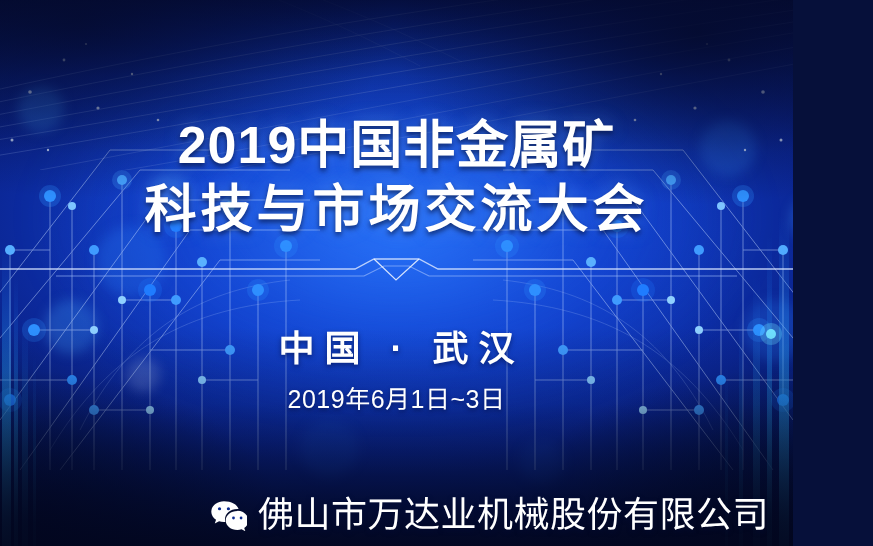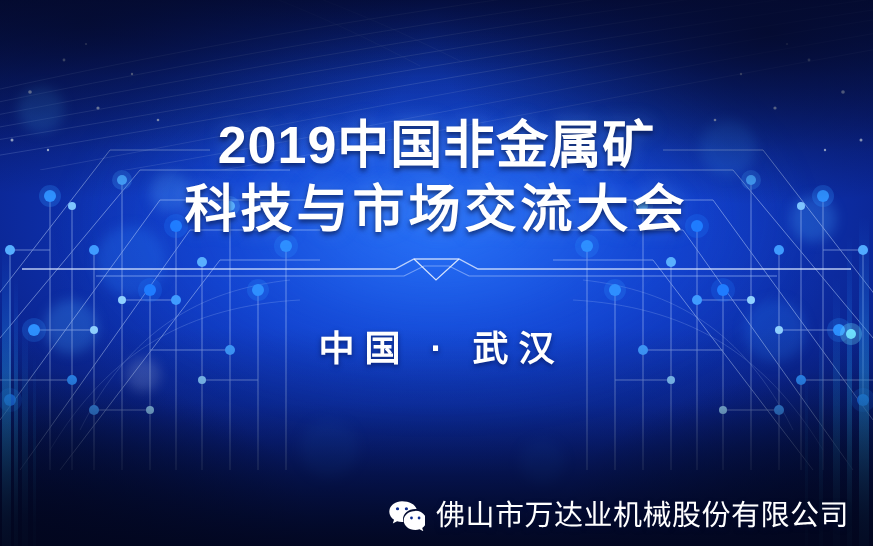--- a/index.html
+++ b/index.html
@@ -6,21 +6,21 @@
   * { margin:0; padding:0; box-sizing:border-box; }
   html, body {
     width:873px; height:546px;
     background:#06103a;
     font-family:"Liberation Sans","DejaVu Sans",sans-serif;
     overflow:hidden;
   }
 
   #poster {
     position:relative;
-    width:873px; height:546px;
+    width:793px; height:546px;
     overflow:hidden;
     background:
       radial-gradient(ellipse 60% 55% at 50% 46%, rgba(30,110,255,0.55) 0%, rgba(18,70,220,0.25) 45%, rgba(10,40,150,0) 75%),
       radial-gradient(ellipse 85% 70% at 50% 40%, #1448dd 0%, #0f39c0 35%, #0b2694 62%, #071a64 82%, #05113f 100%),
       linear-gradient(180deg, #0c1f6e 0%, #0e2f9e 18%, #1243cf 42%, #0f3cb4 62%, #091f72 82%, #050e33 100%);
   }
 
   
   .layer { position:absolute; inset:0; pointer-events:none; }
 
@@ -112,21 +112,21 @@
 
   
   .wechat-bar {
     position:absolute;
     right:24px; bottom:14px;
     display:flex; align-items:center; gap:11px;
   }
   .wechat-icon { width:37px; height:31px; flex:none; }
   .company-name {
     color:#ffffff;
-    font-size:29px;
+    font-size:36px;
     line-height:34px;
     font-weight:400;
     letter-spacing:0.5px;
     white-space:nowrap;
     text-shadow:0 2px 5px rgba(2,10,50,0.7);
     font-family:Liberation Serif, serif;
   }
 </style>
 </head>
 <body>
@@ -365,20 +365,21 @@
       <g fill="none" stroke="#a8c4ff" stroke-width="1.1" opacity="0.6">
         <path d="M 96 21 L 404 21 L 424 11 L 449 11 L 469 21 L 777 21"></path>
       </g>
       <g fill="none" stroke="#eaf2ff" stroke-width="1.2" opacity="0.9">
         <path d="M 414 4 L 436 25 L 459 4"></path>
       </g>
     </svg>
 
     <div class="location">中国 · 武汉</div>
 
+    <div class="date">2019年6月1日~3日</div>
 
     <div class="wechat-bar">
       <svg class="wechat-icon" viewBox="0 0 40 33">
         <g fill="#ffffff">
           <path d="M15.1 1.2C7.5 1.2 1.4 6.2 1.4 12.4c0 3.5 2 6.6 5.1 8.7l-1.3 4 4.6-2.3c1.6.5 3.3.8 5.3.8.5 0 1 0 1.5-.1-.3-.9-.4-1.9-.4-2.9 0-6.1 5.9-11.1 13.3-11.1.5 0 .9 0 1.4.1C29.6 4.8 23 1.2 15.1 1.2z"></path>
           <path d="M29.6 11.5c-7 0-12.6 4.6-12.6 10.3 0 5.7 5.6 10.3 12.6 10.3 1.6 0 3.1-.2 4.5-.7l4.1 2.1-1.2-3.5c2.8-1.9 4.6-4.8 4.6-8.2 0-5.7-5.7-10.3-12-10.3z"></path>
         </g>
         <g fill="#0b2a8f">
           <circle cx="10.3" cy="9.2" r="1.75"></circle>
           <circle cx="19.9" cy="9.2" r="1.75"></circle>

